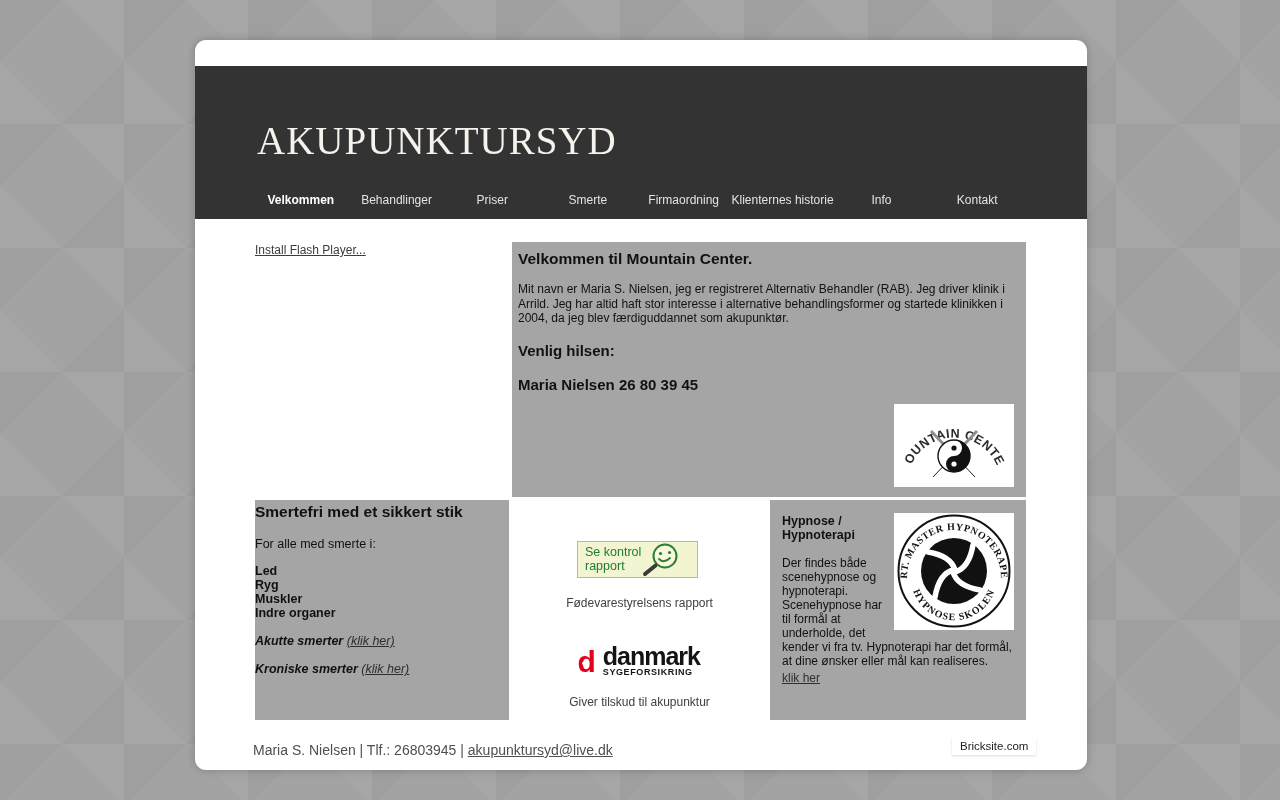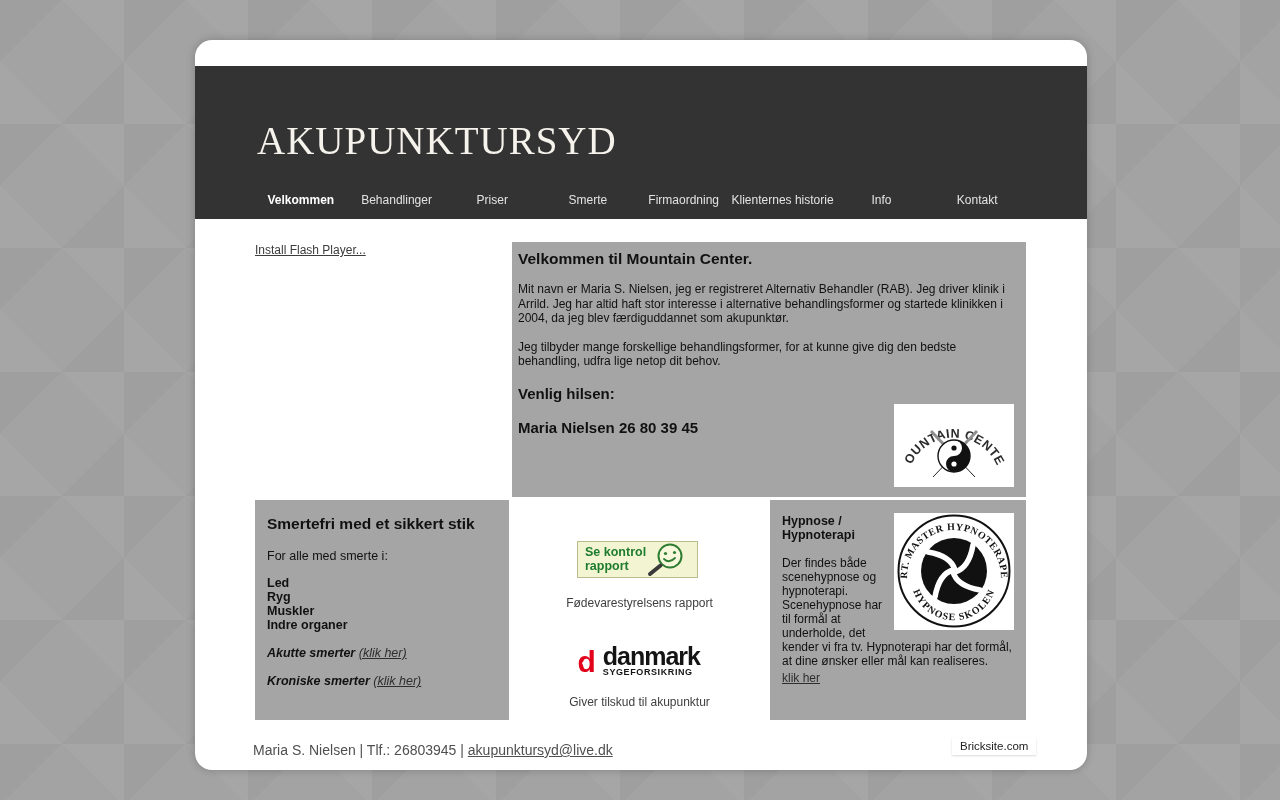--- a/index.html
+++ b/index.html
@@ -8,21 +8,21 @@
     font-family:"Liberation Sans", sans-serif;
     background-color:#a3a3a3;
     background-image:
       linear-gradient(45deg, rgba(255,255,255,.035) 25%, transparent 25%, transparent 75%, rgba(255,255,255,.035) 75%),
       linear-gradient(-45deg, rgba(0,0,0,.025) 25%, transparent 25%, transparent 75%, rgba(0,0,0,.025) 75%);
     background-size:124px 124px;
     position:relative;
   }
   .card {
     position:absolute; left:195px; top:40px; width:892px; height:730px;
-    background:#ffffff; border-radius:17px; box-shadow:0 0 8px rgba(0,0,0,.22);
+    background:#ffffff; border-radius:11px; box-shadow:0 0 8px rgba(0,0,0,.22);
   }
   
   .header { position:absolute; left:0; top:26px; width:100%; height:153px; background:#333333; }
   .site-title {
     position:absolute; left:62px; top:52px;
     font-family:"Liberation Serif", serif; font-size:39px; color:#f6f3ed;
     letter-spacing:1px; white-space:nowrap;
   }
   .nav {
     position:absolute; left:58px; right:62px; bottom:6px; height:26px;
@@ -39,35 +39,35 @@
     text-decoration:underline; cursor:pointer;
   }
   .graybox { background:#a5a5a5; position:absolute; }
   .welcome-box { left:317px; top:202px; width:514px; height:255px; padding:6px; }
   .welcome-box h1 { font-size:15.5px; font-weight:bold; color:#111; margin-top:2px; }
   .welcome-box p { font-size:12px; line-height:14.5px; color:#111; margin-top:14px; width:492px; }
   .welcome-box .signoff { font-size:15px; font-weight:bold; margin-top:16px; color:#111; }
   .welcome-box .signature { font-size:15px; font-weight:bold; margin-top:17px; color:#111; }
   .mc-logo { position:absolute; right:12px; bottom:10px; width:120px; height:83px; background:#fff; }
   
-  .pain-box { left:60px; top:460px; width:254px; height:220px; padding:12px; }
+  .pain-box { left:60px; top:460px; width:254px; height:220px; }
   .pain-box h2 { font-size:15.5px; font-weight:bold; color:#111; margin-top:3px; }
   .pain-box .sub { font-size:12.5px; font-weight:normal; margin-top:16px; color:#111; }
   .pain-list { margin-top:13px; }
   .pain-list div { font-size:12.5px; font-weight:bold; line-height:14px; color:#111; }
   .pain-row { margin-top:14px; font-size:12.5px; color:#111; }
   .pain-row .lbl { font-weight:bold;font-style:italic; }
   .pain-row a { font-style:italic; color:#2e2e2e; text-decoration:underline; cursor:pointer; }
   
   .kontrol-badge {
     position:absolute; left:382px; top:501px; width:121px; height:37px;
     background:#f3f5d2; border:1px solid #b9bd8e; display:flex; align-items:center;
     cursor:pointer;
   }
-  .kontrol-text { font-size:12.5px; font-weight:bold; color:#1e7c2e; line-height:13.5px; padding-left:7px; white-space:nowrap; }
+  .kontrol-text { font-size:12.5px; font-weight:normal; color:#1e7c2e; line-height:13.5px; padding-left:7px; white-space:nowrap; }
   .mid-caption { position:absolute; left:314px; width:261px; text-align:center; font-size:12px; color:#404040; }
   .cap1 { top:556px; }
   .cap2 { top:655px; }
   .danmark-logo {
     position:absolute; left:383px; top:597px; width:122px; height:47px; background:#fff;
     display:flex; align-items:center; justify-content:center; cursor:pointer;
   }
   .dk-wordmark { margin-left:2px; }
   .dk-name { font-size:25px; font-weight:bold; color:#141414; letter-spacing:-1px; line-height:22px; }
   .dk-sub { font-size:9px; font-weight:bold; color:#141414; letter-spacing:0.6px; }
@@ -102,21 +102,20 @@
       <div class="nav-item">Info</div>
       <div class="nav-item">Kontakt</div>
     </div>
   </div>
 
   <a class="flash-link">Install Flash Player...</a>
 
   <div class="graybox welcome-box">
     <h1>Velkommen til Mountain Center.</h1>
     <p>Mit navn er Maria S. Nielsen, jeg er registreret Alternativ Behandler (RAB). Jeg driver klinik i Arrild. Jeg har altid haft stor interesse i alternative behandlingsformer og startede klinikken i 2004, da jeg blev færdiguddannet som akupunktør.</p>
-    <p>Jeg tilbyder mange forskellige behandlingsformer, for at kunne give dig den bedste behandling, udfra lige netop dit behov.</p>
     <div class="signoff">Venlig hilsen:</div>
     <div class="signature">Maria Nielsen 26 80 39 45</div>
 
     <div class="mc-logo">
       <svg width="120" height="83" viewBox="0 0 120 83">
         <defs>
           <path id="mcArc" d="M 16,64 A 47,47 0 0 1 104,64" fill="none"></path>
         </defs>
         <text font-size="12.5" font-weight="bold" fill="#2b2b2b" letter-spacing="0.5" font-family="Liberation Sans, sans-serif">
           <textPath href="#mcArc" startOffset="50%" text-anchor="middle">MOUNTAIN CENTER</textPath>

